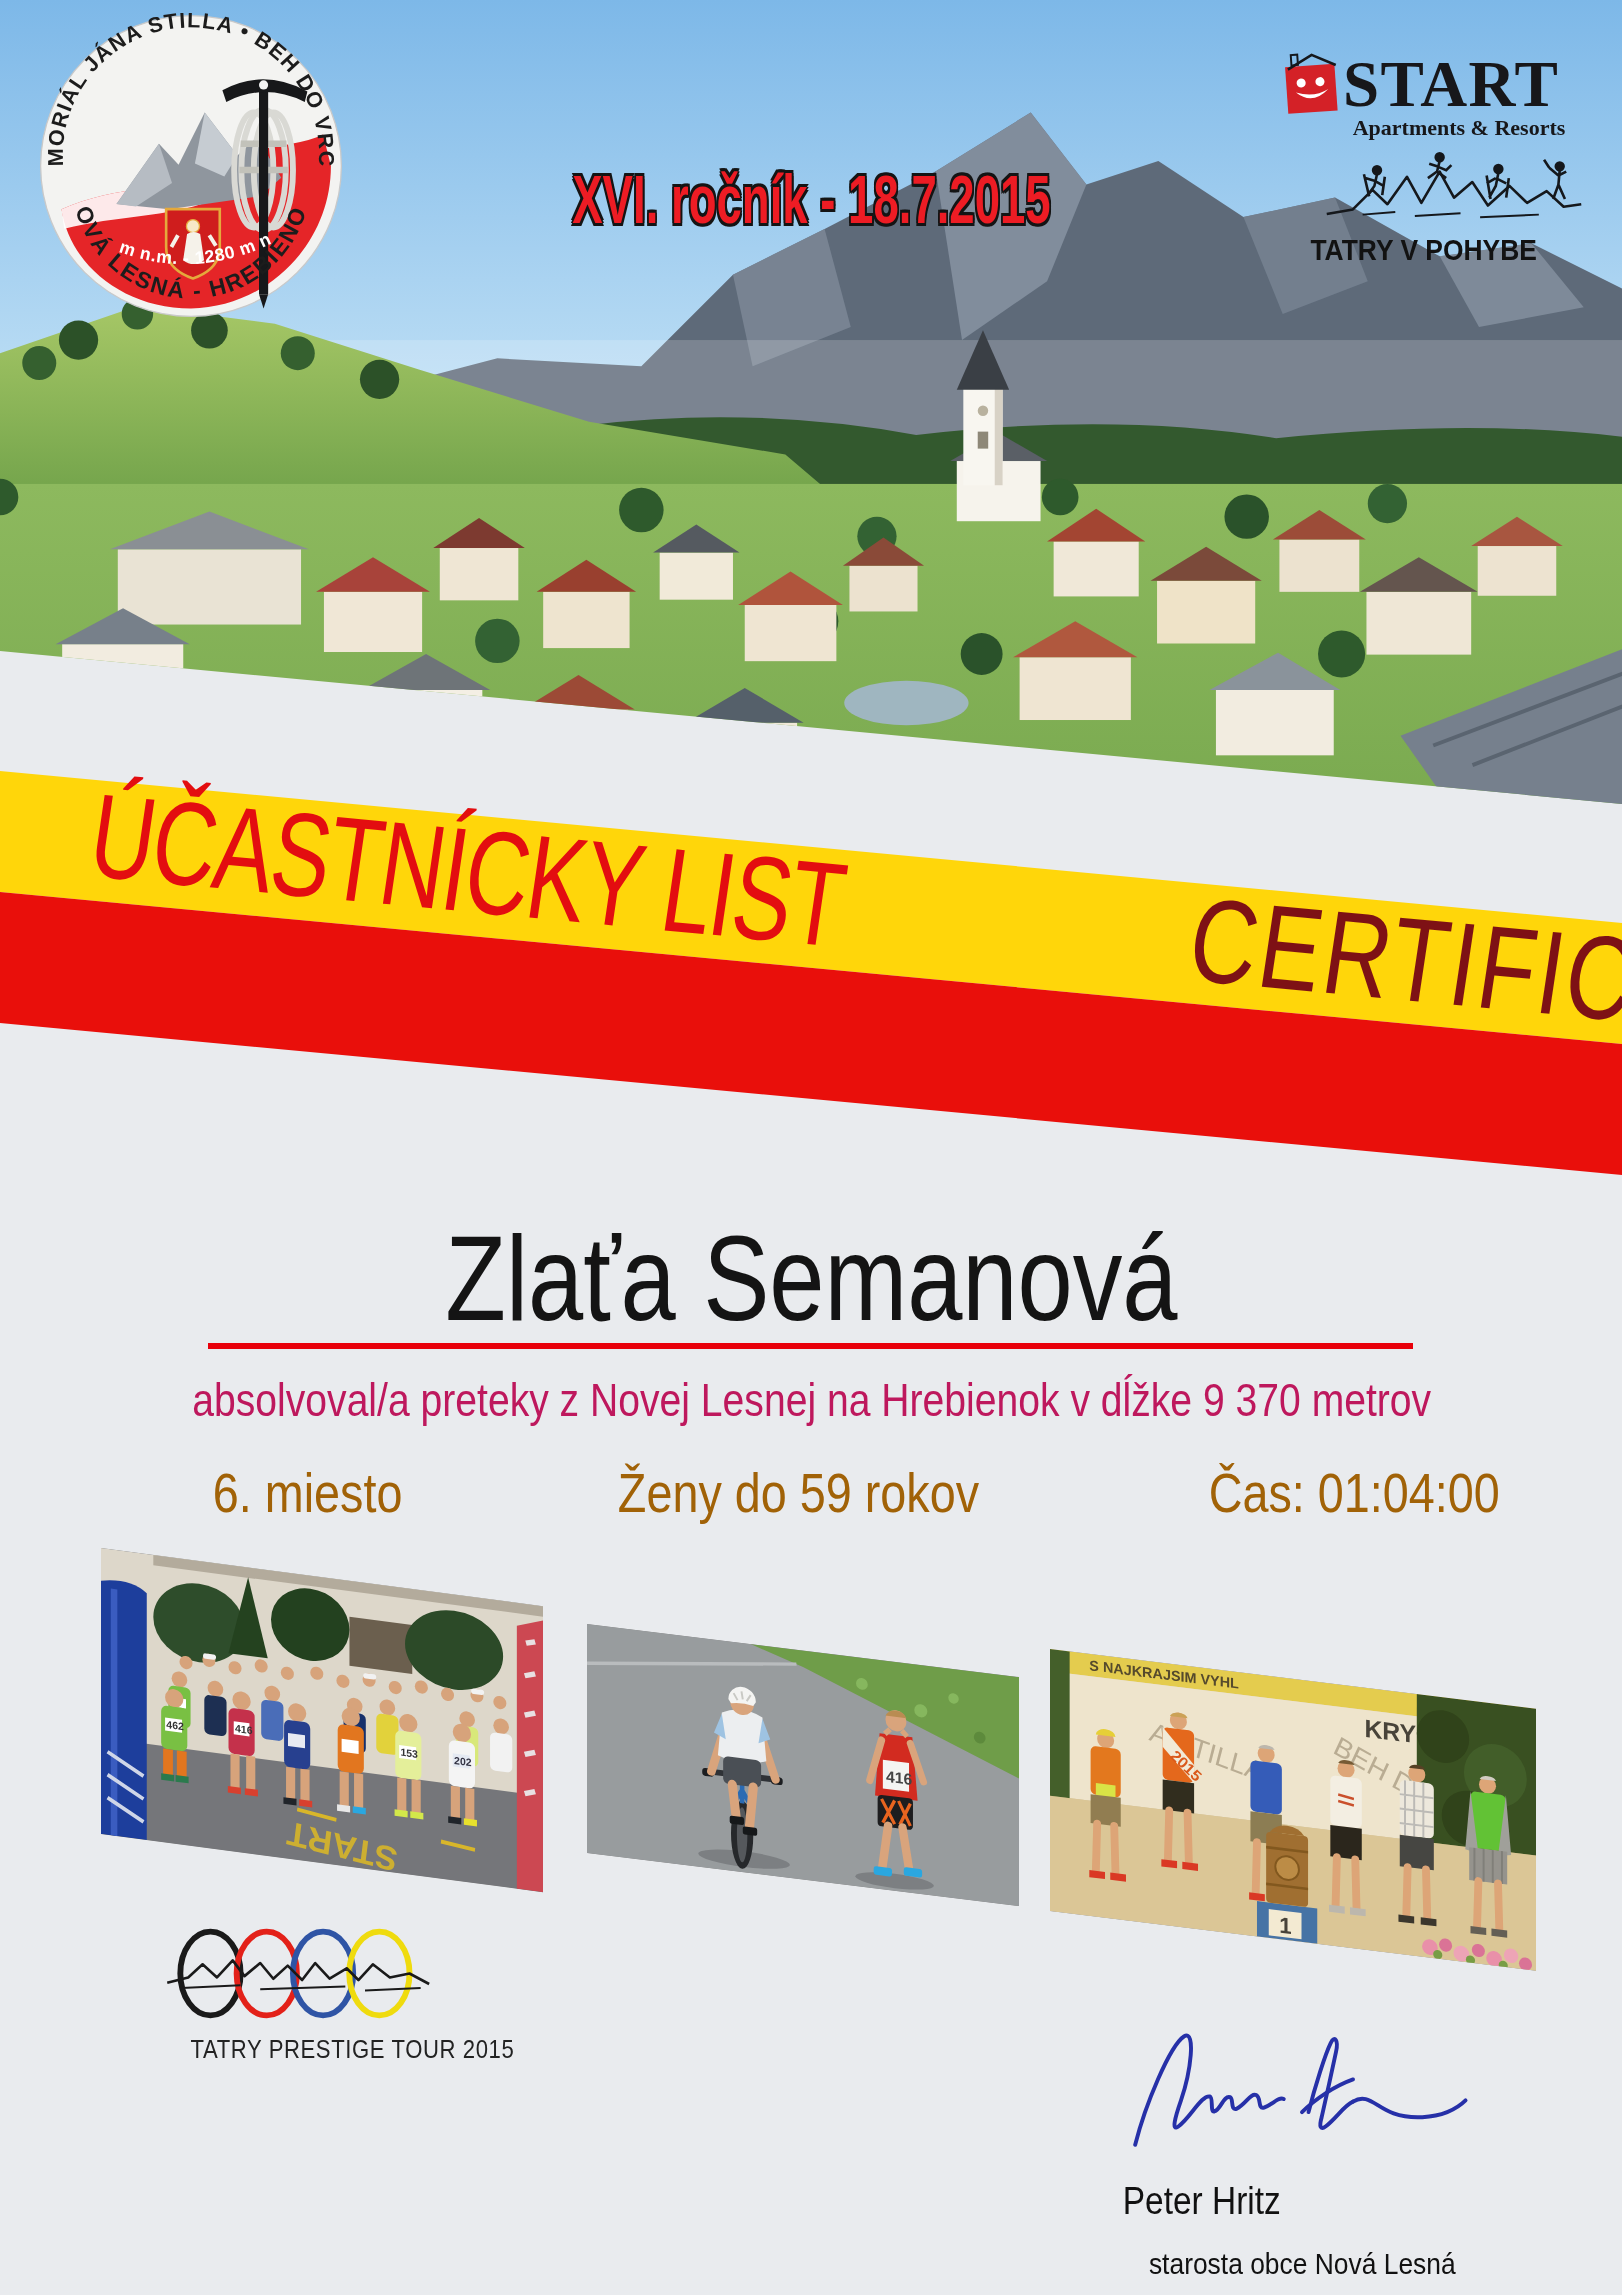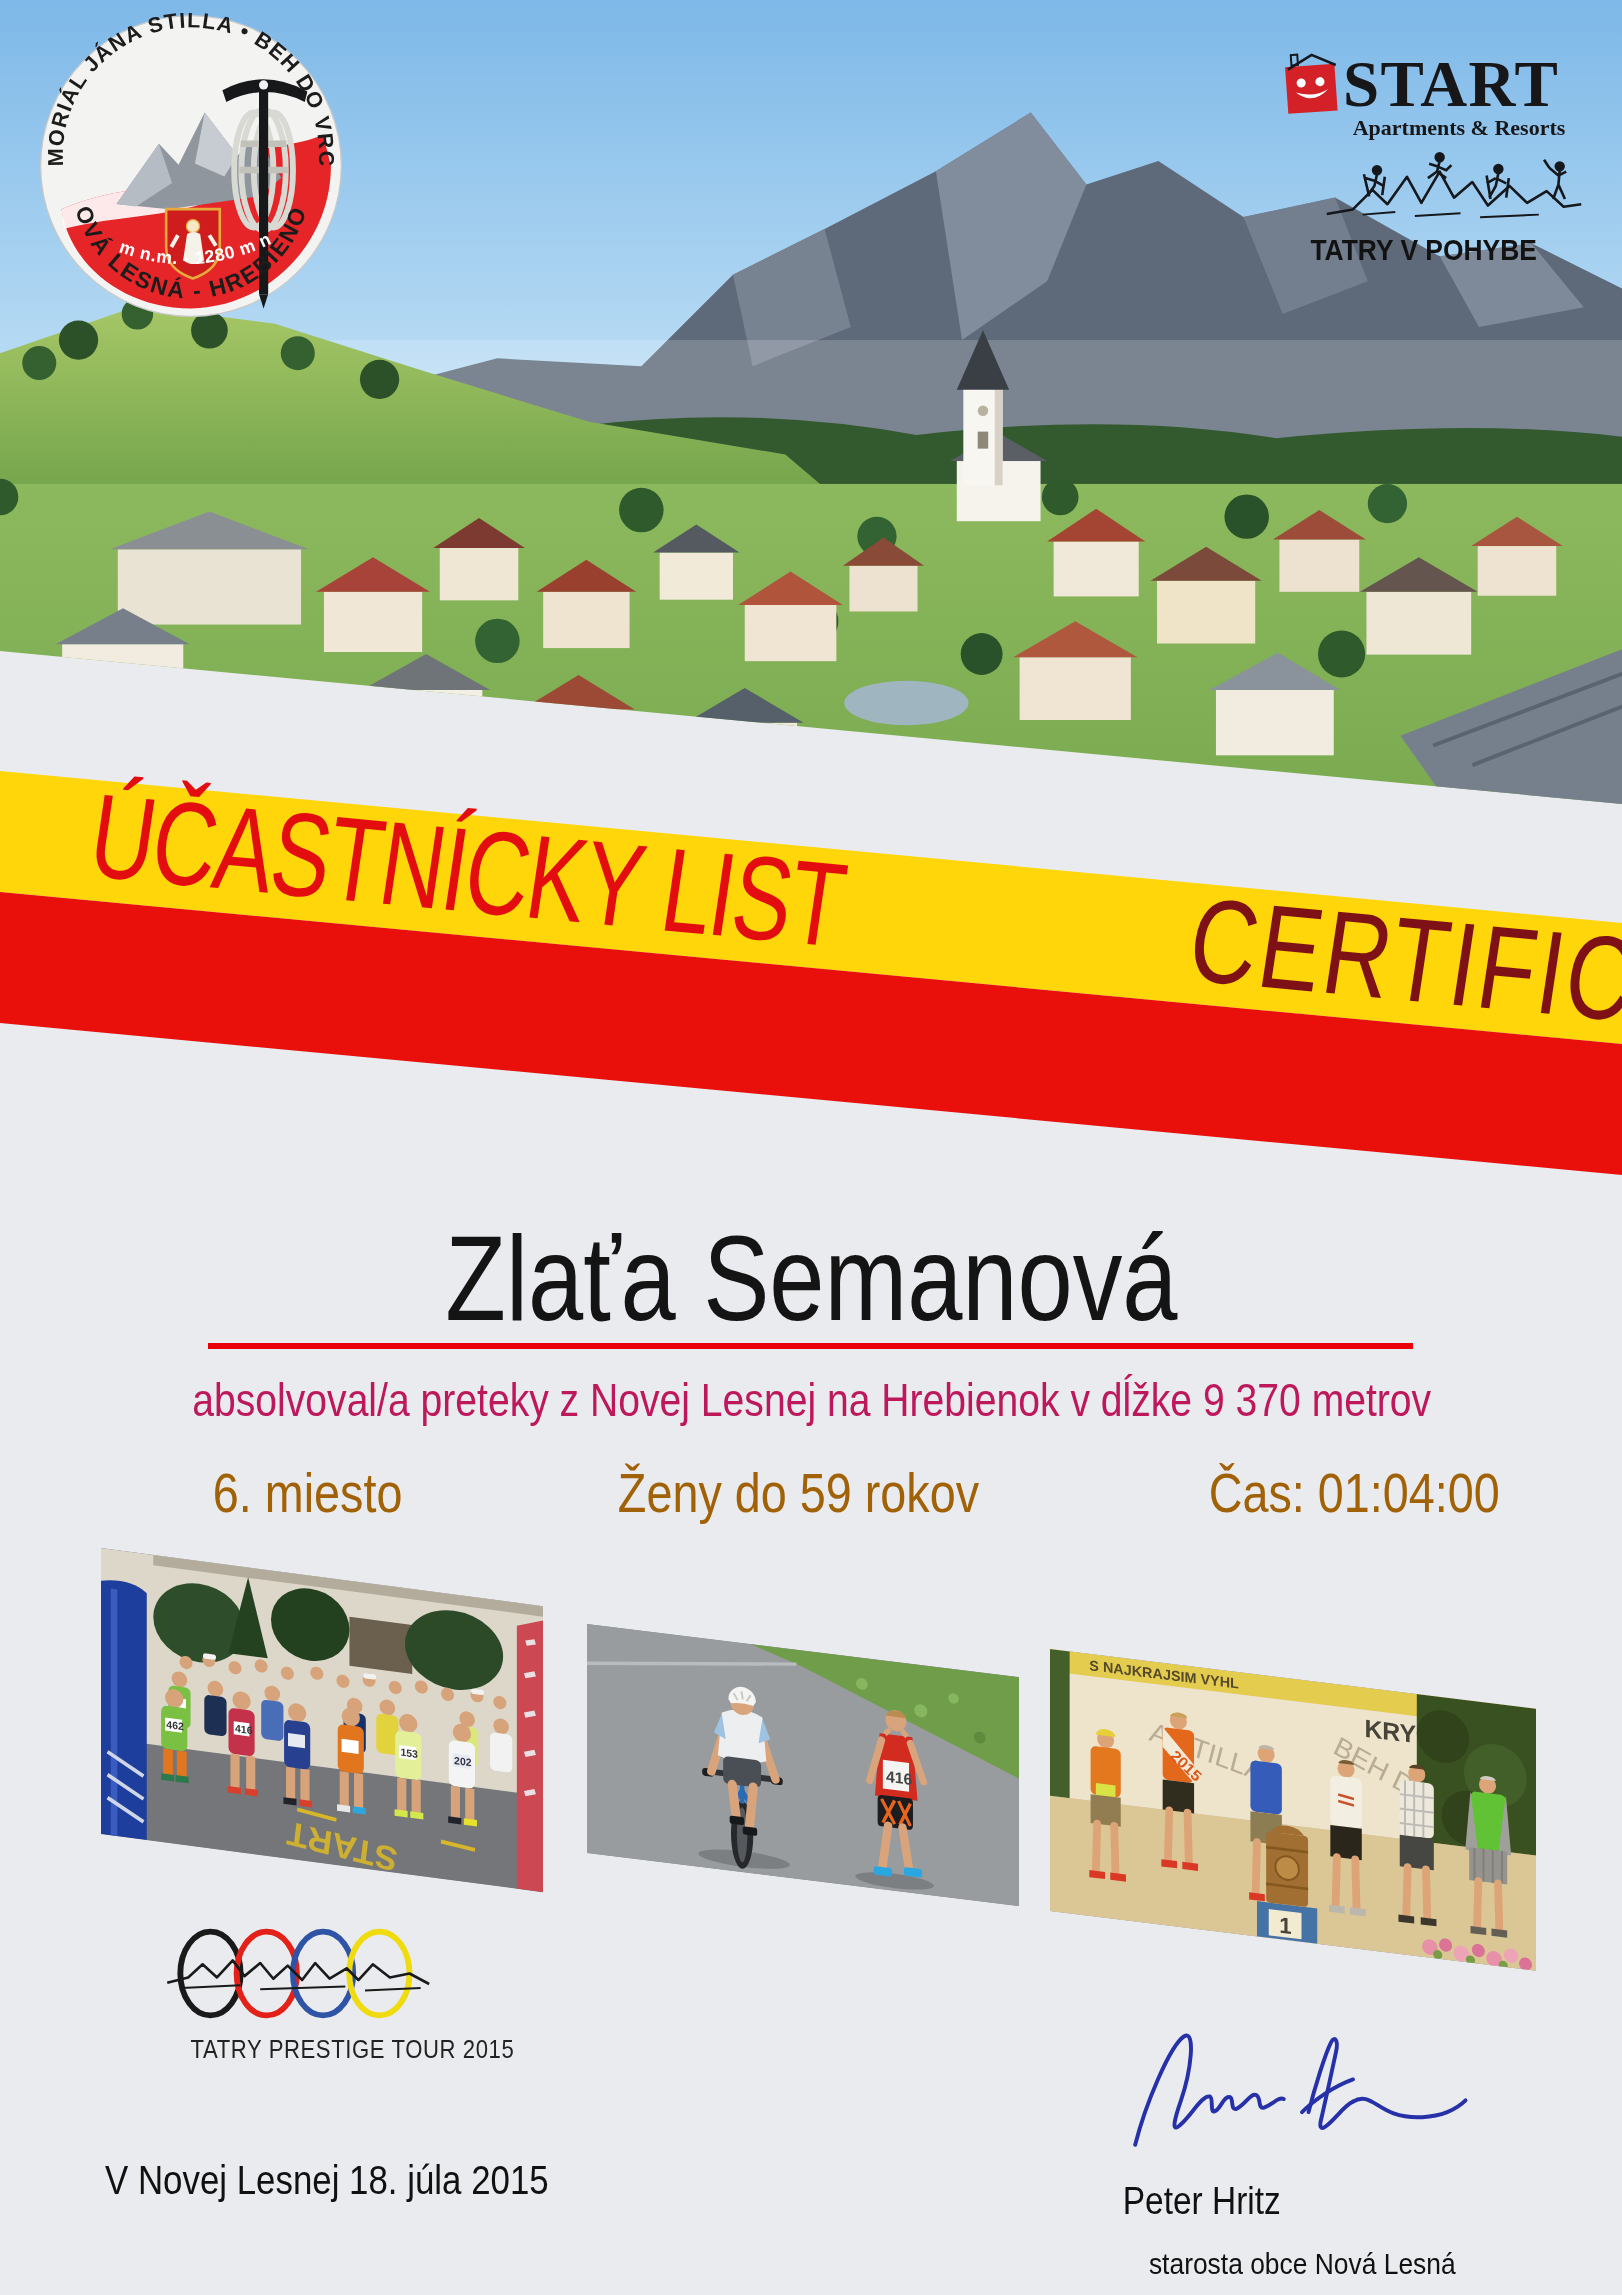--- a/index.html
+++ b/index.html
@@ -250,20 +250,23 @@
       <textPath href="#arcTop" startOffset="50%" text-anchor="middle">• MEMORIÁL JÁNA STILLA • BEH DO VRCHU •</textPath>
     </text>
     <text font-family="Liberation Sans, DejaVu Sans, sans-serif" font-size="35" font-weight="bold" fill="#1c1c1c" letter-spacing="3">
       <textPath href="#arcBot" startOffset="50%" text-anchor="middle">NOVÁ LESNÁ - HREBIENOK</textPath>
     </text>
     <text font-family="Liberation Sans, DejaVu Sans, sans-serif" font-size="27" font-weight="bold" fill="#ffffff" letter-spacing="1">
       <textPath href="#arcElev" startOffset="50%" text-anchor="middle">747 m n.m. - 1280 m n.m.</textPath>
     </text>
   </svg>
 
+  <div class="center subtitle-line">
+      <div class="subtitle"><span class="cx66">XVI. ročník - 18.7.2015</span></div>
+    </div>
 
   <svg class="abs" style="left:1280px;top:51px;" width="65" height="65" viewBox="0 0 100 100">
     <g transform="rotate(-4 50 55)">
       <rect x="10" y="22" width="76" height="72" fill="#d42127"></rect>
       <path d="M14,26 L52,6 L88,24" stroke="#15181c" stroke-width="4" fill="none"></path>
       <rect x="20" y="4" width="10" height="16" fill="none" stroke="#15181c" stroke-width="3"></rect>
       <circle cx="33" cy="48" r="7" fill="#fff"></circle>
         <circle cx="62" cy="48" r="7" fill="#fff"></circle>
       <path d="M24,62 Q48,84 74,60 Q52,72 24,62 Z" fill="#fff"></path>
     </g>
@@ -643,23 +646,20 @@
       <ellipse cx="246" cy="86" rx="46" ry="64" stroke="#2f54a5"></ellipse>
       <ellipse cx="332" cy="86" rx="46" ry="64" stroke="#efdb0e"></ellipse>
     </g>
     <path d="M8,100 L40,92 L62,72 L84,92 L108,66 L126,90 L150,70 L170,94 L192,74 L214,96 L234,70 L256,94 L282,78 L300,96 L322,72 L348,92 L378,86 L408,102" fill="none" stroke="#1a1a1a" stroke-width="4" stroke-linejoin="round"></path>
     <path d="M30,108 L120,104 M150,110 L280,106 M310,112 L395,108" stroke="#1a1a1a" stroke-width="3"></path>
   </svg>
   <div class="abs" style="left:162px;top:2034px;width:275px;text-align:center;">
     <span class="tour-label cx85">TATRY PRESTIGE TOUR 2015</span>
   </div>
 
-  <div class="abs" style="left:105px;top:2157px;">
-    <span class="dateline cxL">V Novej Lesnej 18. júla 2015</span>
-  </div>
 
   <svg class="abs" style="left:1112px;top:2014px;" width="380" height="157" viewBox="0 0 580 240">
     <g fill="none" stroke="#2630a8" stroke-width="6" stroke-linecap="round">
       <path d="M35,200 C50,140 88,48 110,34 C128,24 120,88 105,132 C96,158 90,180 101,172 C120,158 136,124 149,126 C155,128 149,150 156,149 C166,146 170,124 180,127 C186,130 180,148 190,145 C204,138 212,120 220,124 C228,128 222,146 232,143 C246,138 254,126 262,130"></path>
       <path d="M300,150 C310,110 326,60 334,44 C340,32 346,40 342,58 C336,86 326,132 320,158 C316,172 318,178 326,172 C342,160 354,140 368,134"></path>
       <path d="M290,150 C310,130 340,110 368,100"></path>
       <path d="M368,134 C390,120 402,142 430,152 C458,162 492,158 512,150 C524,145 534,138 540,132"></path>
     </g>
   </svg>
   <div class="abs" style="left:1112px;top:2180px;width:380px;">

